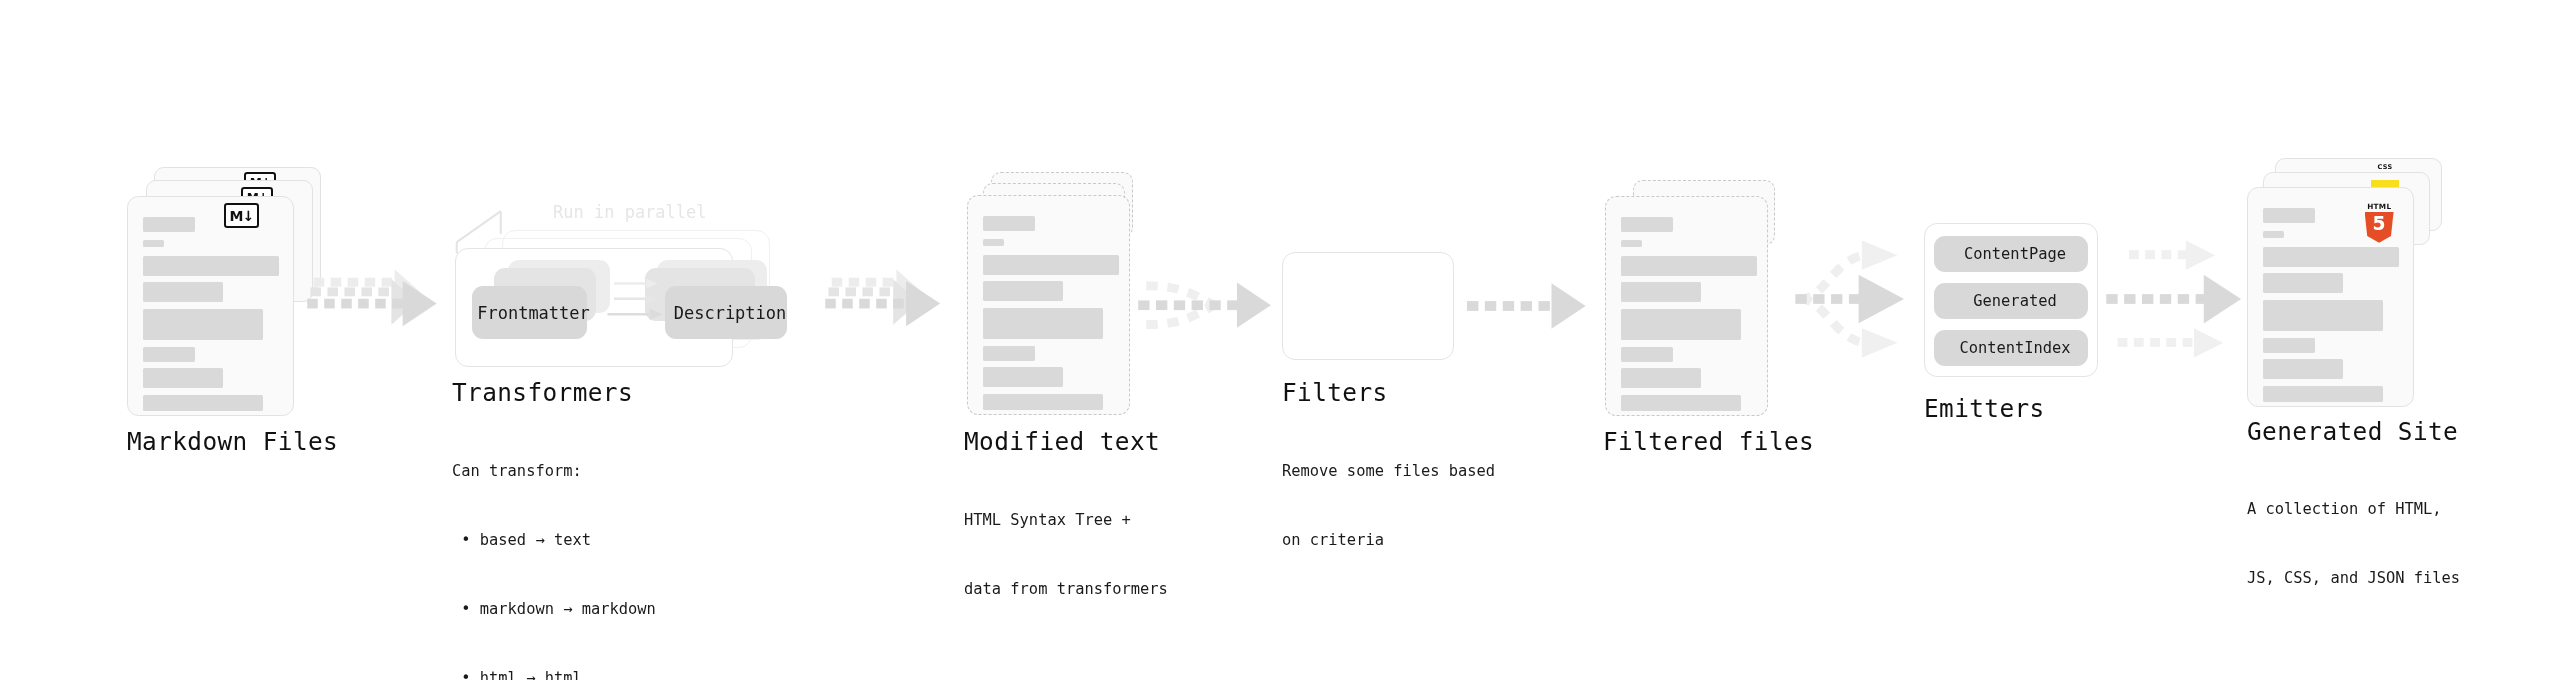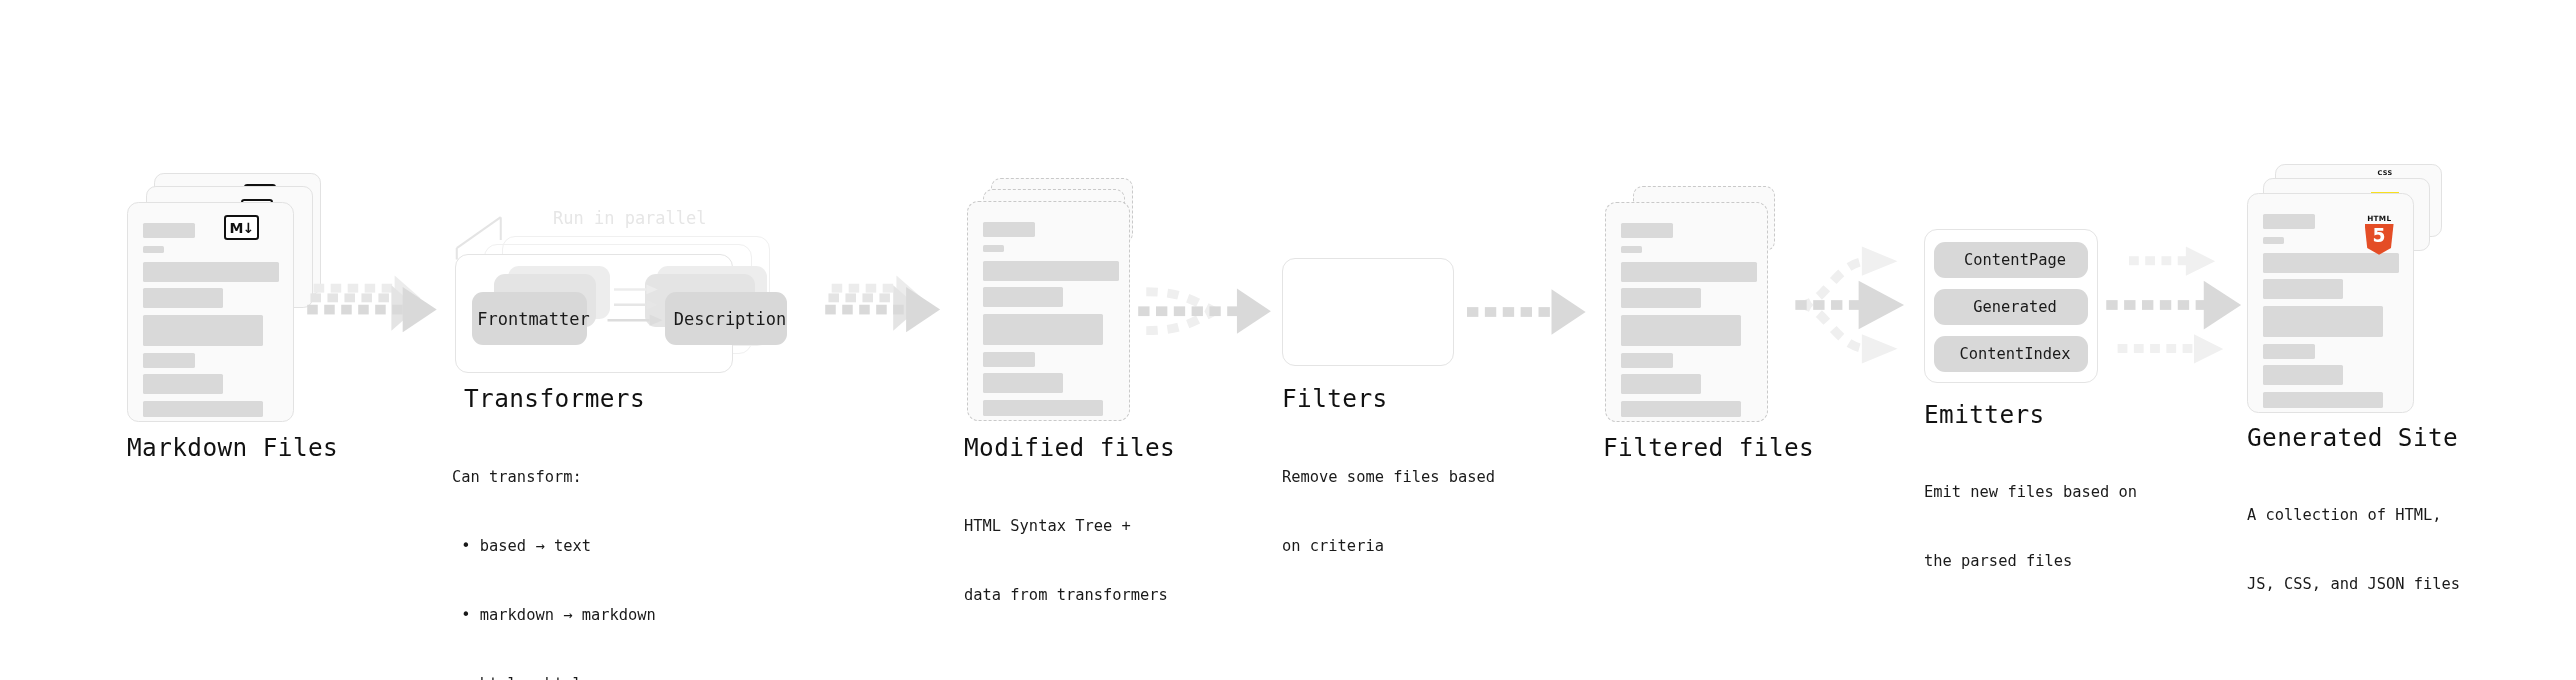--- a/index.html
+++ b/index.html
@@ -17,21 +17,21 @@
     border:1.6px solid #e2e2e2;
     border-radius:11.4px;
     box-sizing:border-box;
   }
   .doc.dashed{
     background:#fafafa;
     border:1.6px dashed #c9c9c9;
   }
   .doc .bar{position:absolute;background:#d9d9d9;border-radius:1.6px;}
 
-  .badge{position:absolute;margin-top:6px;}
+  .badge{position:absolute;}
 
   
   .md-badge{
     width:31px;height:21px;
     border:2.4px solid #111;border-radius:3.3px;background:#fff;
     display:flex;align-items:center;justify-content:center;
     color:#111;font-weight:bold;font-size:14px;line-height:1;
     font-family:"DejaVu Sans","Liberation Sans",sans-serif;
     letter-spacing:-0.8px;
   }
@@ -176,21 +176,21 @@
         <polygon points="40,27 54,33 40,39" fill="#e6e6e6"></polygon>
       <g stroke="#dcdcdc" stroke-width="3" fill="none">
         <path d="M-8 52 L44 52"></path>
       </g>
         <polygon points="44,45 60,52 44,59" fill="#dcdcdc"></polygon>
     </svg>
 
     <div class="chip" style="left:472px;top:286px;width:115px;height:53px;">Frontmatter</div>
     <div class="chip" style="left:665px;top:286px;width:122px;height:53px;">Description</div>
   </div>
-  <div class="title" style="left:464px;top:378px;">Transformers</div>
+  <div class="title" style="left:452px;top:378px;">Transformers</div>
   <div class="sub" style="left:452px;top:414px;">
     <div>Can transform:</div>
     <div> • based → text</div>
     <div> • markdown → markdown</div>
     <div> • html → html</div>
   </div>
 
   <svg style="left:825px;top:268px;width:138px;height:89px;" viewBox="0 0 170 110">
     <g fill="#ececec">
       <rect x="8" y="12" width="13" height="11"></rect>
@@ -223,21 +223,21 @@
       <div class="bar" style="left:15.4px;top:19.5px;width:52px;height:15.4px;"></div>
       <div class="bar" style="left:15.4px;top:43px;width:20.3px;height:6.5px;"></div>
       <div class="bar" style="left:15.4px;top:59px;width:136px;height:20.3px;"></div>
       <div class="bar" style="left:15.4px;top:85px;width:80px;height:20.3px;"></div>
       <div class="bar" style="left:15.4px;top:112px;width:120px;height:31px;"></div>
       <div class="bar" style="left:15.4px;top:150px;width:52px;height:15.4px;"></div>
       <div class="bar" style="left:15.4px;top:171px;width:80px;height:20.3px;"></div>
       <div class="bar" style="left:15.4px;top:198px;width:120px;height:16.3px;"></div>
     </div>
   </div>
-  <div class="title" style="left:964px;top:427px;">Modified files</div>
+  <div class="title" style="left:964px;top:427px;">Modified text</div>
   <div class="sub" style="left:964px;top:463px;">
     <div>HTML Syntax Tree +</div>
     <div>data from transformers</div>
   </div>
 
   <svg style="left:1138px;top:268px;width:142px;height:89px;" viewBox="0 0 175 110">
     <g stroke="#efefef" stroke-width="11" fill="none" stroke-dasharray="14 12" stroke-linecap="butt">
       <path d="M10 22 C55 22 70 34 94 46"></path>
       <path d="M10 70 C55 70 70 58 94 46"></path>
     </g>
@@ -303,24 +303,20 @@
         <rect x="80" y="74" width="14" height="12"></rect>
       <polygon points="92,50 148,80 92,110"></polygon>
     </g>
   </svg>
 
   <div class="gbox" style="left:1924px;top:223px;width:174px;height:154px;"></div>
   <div class="chip" style="left:1934px;top:236px;width:154px;height:36px;font-size:15.4px;">ContentPage</div>
   <div class="chip" style="left:1934px;top:283px;width:154px;height:36px;font-size:15.4px;">Generated</div>
   <div class="chip" style="left:1934px;top:330px;width:154px;height:36px;font-size:15.4px;">ContentIndex</div>
   <div class="title" style="left:1924px;top:394px;">Emitters</div>
-  <div class="sub" style="left:1924px;top:429px;">
-    <div>Emit new files based on</div>
-    <div>the parsed files</div>
-  </div>
 
   <svg style="left:2106px;top:234px;width:163px;height:130px;" viewBox="0 0 200 160">
     <g fill="#f0f0f0">
       <rect x="28" y="20" width="12" height="11"></rect>
         <rect x="48" y="20" width="12" height="11"></rect>
       <rect x="68" y="20" width="12" height="11"></rect>
         <rect x="88" y="20" width="12" height="11"></rect>
       <polygon points="98,8 134,26 98,44"></polygon>
     </g>
     <g fill="#d9d9d9">

